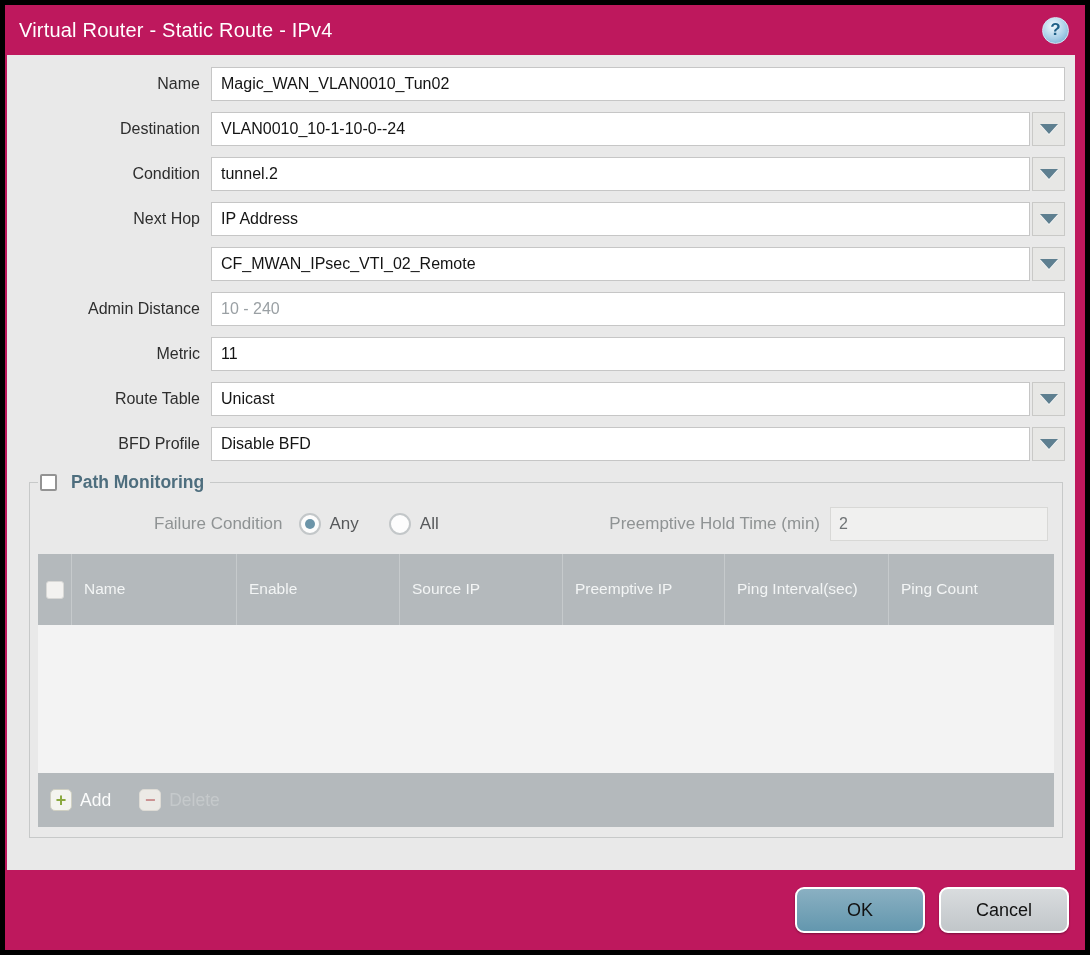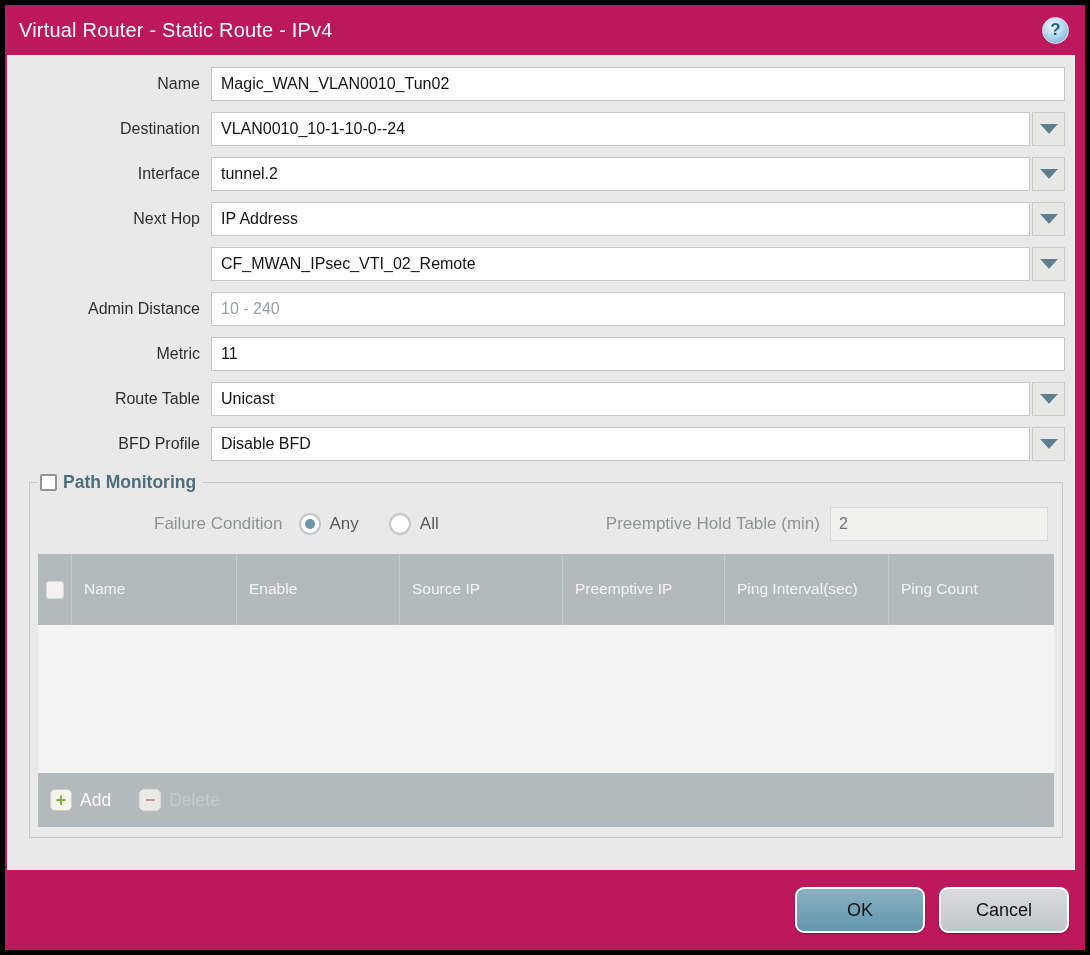--- a/index.html
+++ b/index.html
@@ -24,21 +24,21 @@
   input.txt { height:34px; width:100%; border:1px solid #c6c6c6; background:#fff;
               font-family:"Liberation Sans", sans-serif; font-size:16px; color:#141414; padding:0 9px; outline:none; }
   input.txt::placeholder { color:#9aa0a4; }
   .ddbtn { width:33px; height:34px; flex:none; background:#e7e7e5; border:1px solid #c9c9c7;
            display:flex; align-items:center; justify-content:center; cursor:pointer; }
   .tri { width:0; height:0; border-left:9px solid transparent; border-right:9px solid transparent;
          border-top:10px solid #5e7f90; filter:drop-shadow(0 1px 0 #fafafa); }
 
   
   fieldset.pm { border:1px solid #c7c9c9; margin:2px 2px 0 14px; padding:0 8px 10px; }
-  fieldset.pm legend { display:flex; align-items:center; gap:6px; padding:0 6px 0 2px; margin-left:0; }
+  fieldset.pm legend { display:flex; align-items:center; gap:14px; padding:0 6px 0 2px; margin-left:0; }
   .pm-title { font-weight:bold; color:#4e6e7e; font-size:17.5px; }
   .cb { width:17px; height:17px; background:#fff; border:2px solid #939393; border-radius:2px; cursor:pointer; }
 
   .cond { display:flex; align-items:center; margin:14px 0 13px; }
   .glabel { color:#8f9394; font-size:17px; }
   .fc-label { margin-left:116px; margin-right:16px; }
   .radio { width:22px; height:22px; border-radius:50%; background:#fdfdfd; border:2px solid #c3c7c9;
            display:flex; align-items:center; justify-content:center; cursor:pointer; flex:none; }
   .radio.sel::after { content:""; width:10px; height:10px; border-radius:50%; background:#6c95a9; }
   .radio-label { color:#57595b; font-size:17px; margin:0 30px 0 9px; }
@@ -97,21 +97,21 @@
         <div class="flabel">Destination</div>
         <div class="fwrap">
           <input class="txt" type="text" value="VLAN0010_10-1-10-0--24" style="">
           <div class="ddbtn">
             <div class="tri"></div>
           </div>
         </div>
       </div>
 
       <div class="row">
-        <div class="flabel">Interface</div>
+        <div class="flabel">Condition</div>
         <div class="fwrap">
           <input class="txt" type="text" value="tunnel.2" style="">
           <div class="ddbtn">
             <div class="tri"></div>
           </div>
         </div>
       </div>
 
       <div class="row">
         <div class="flabel">Next Hop</div>
@@ -173,21 +173,21 @@
           <span class="pm-title">Path Monitoring</span>
         </legend>
 
         <div class="cond">
           <span class="glabel fc-label">Failure Condition</span>
           <span class="radio sel"></span>
           <span class="radio-label">Any</span>
           <span class="radio"></span>
           <span class="radio-label">All</span>
           <span class="preempt">
-            <span class="glabel">Preemptive Hold Table (min)</span>
+            <span class="glabel">Preemptive Hold Time (min)</span>
             <input type="text" disabled="" value="2" style="">
           </span>
         </div>
 
         <div class="tbl">
           <div class="thead">
             <div class="th c0">
               <span class="tbl-cb"></span>
             </div>
             <div class="th c1">Name</div>

